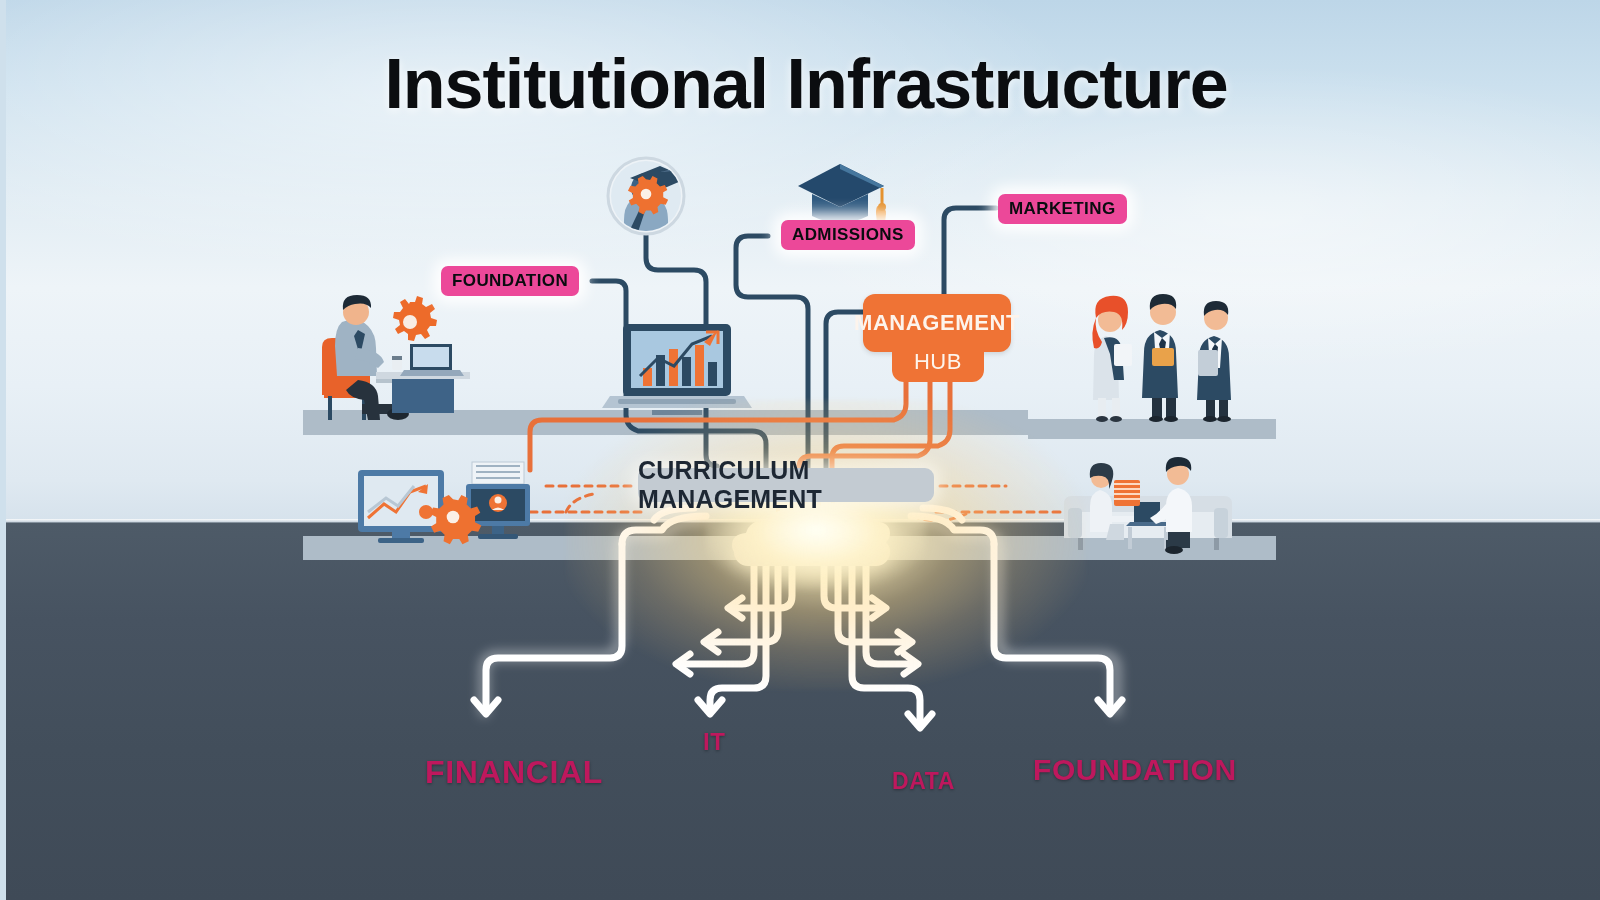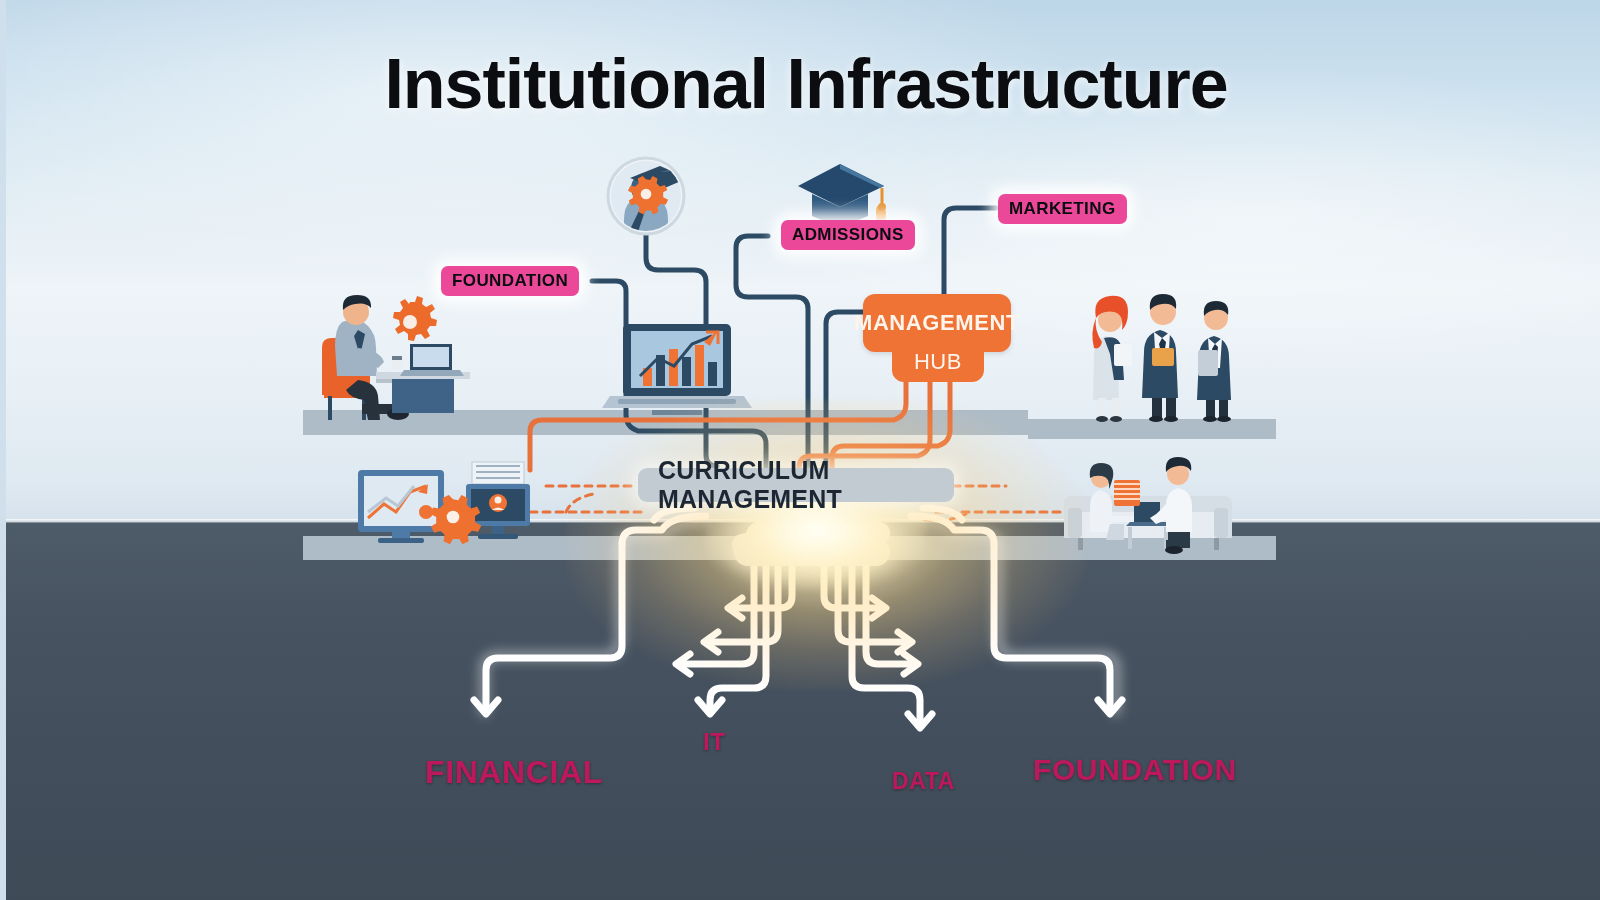--- a/index.html
+++ b/index.html
@@ -81,21 +81,20 @@
   }
 
   
   .mgmt{
     position:absolute;left:632px;top:468px;width:296px;height:34px;
     background:#c3cbd2;border-radius:9px;
     display:flex;align-items:center;justify-content:center;
     font-family:"Liberation Sans Narrow","Liberation Sans",sans-serif;
     font-weight:bold;font-size:25px;letter-spacing:.2px;color:#1d2733;
     box-shadow:0 0 16px 6px rgba(255,255,255,.55);
-    padding-left:20px;
   }
 
   
   .outlabel{
     position:absolute;color:#be185d;font-weight:bold;letter-spacing:.6px;
     text-shadow:0 1px 3px rgba(0,0,0,.35);white-space:nowrap;
   }
 
   svg{position:absolute;left:0;top:0;overflow:visible;}
   .svg-layer{position:absolute;left:0;top:0;width:1600px;height:900px;pointer-events:none;}

